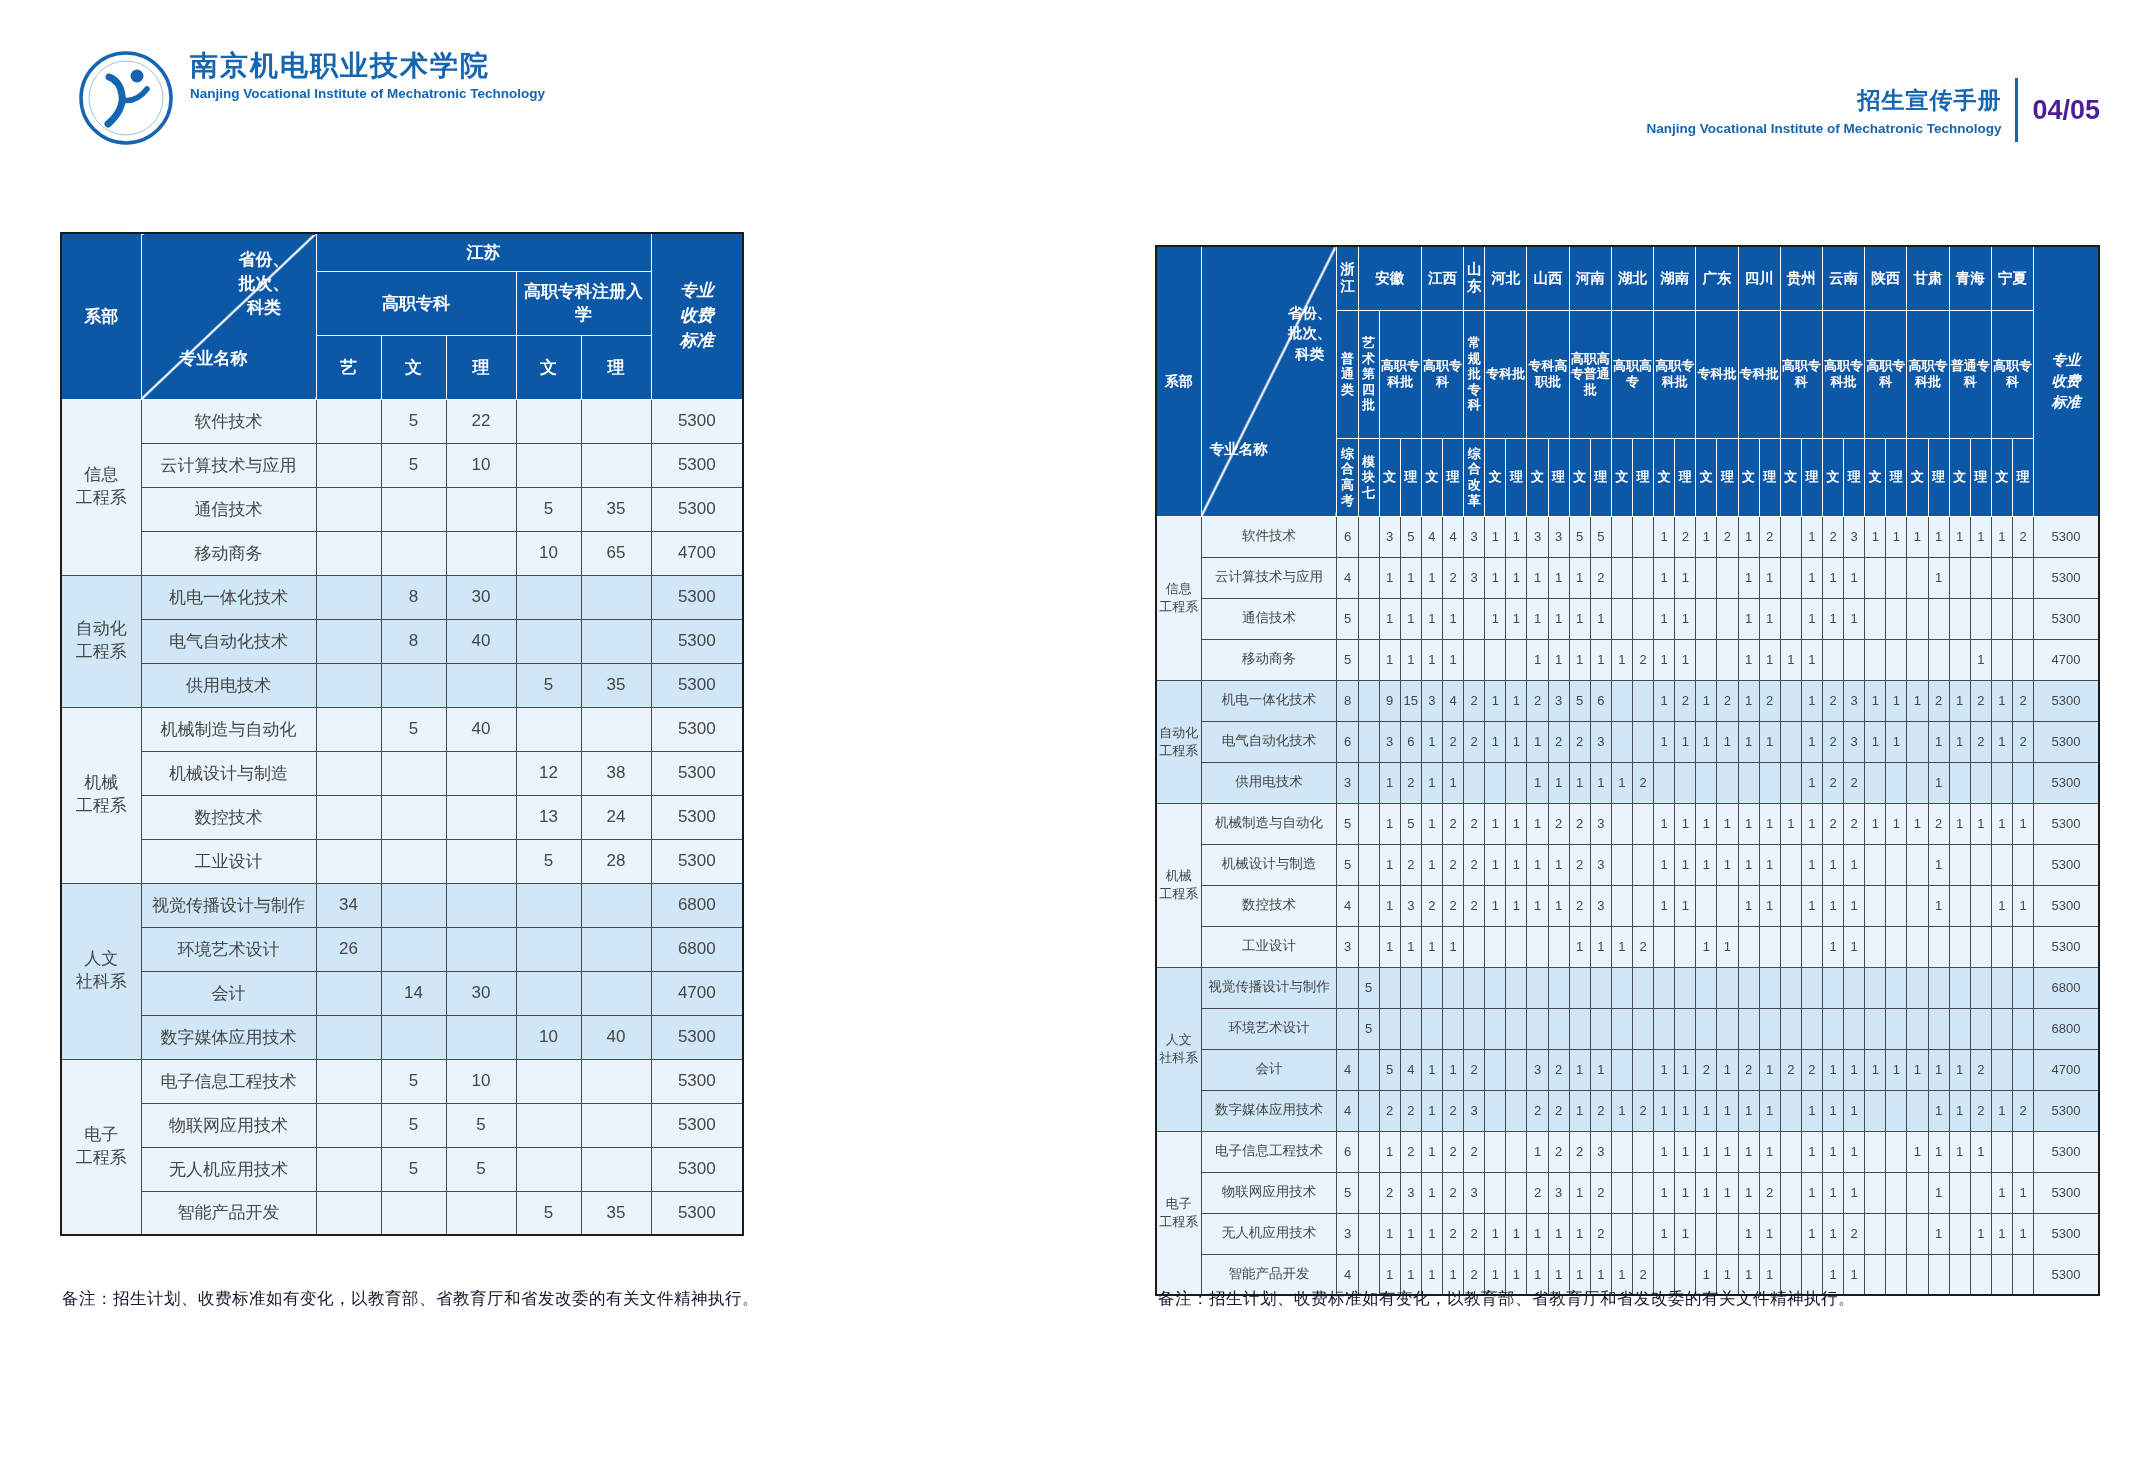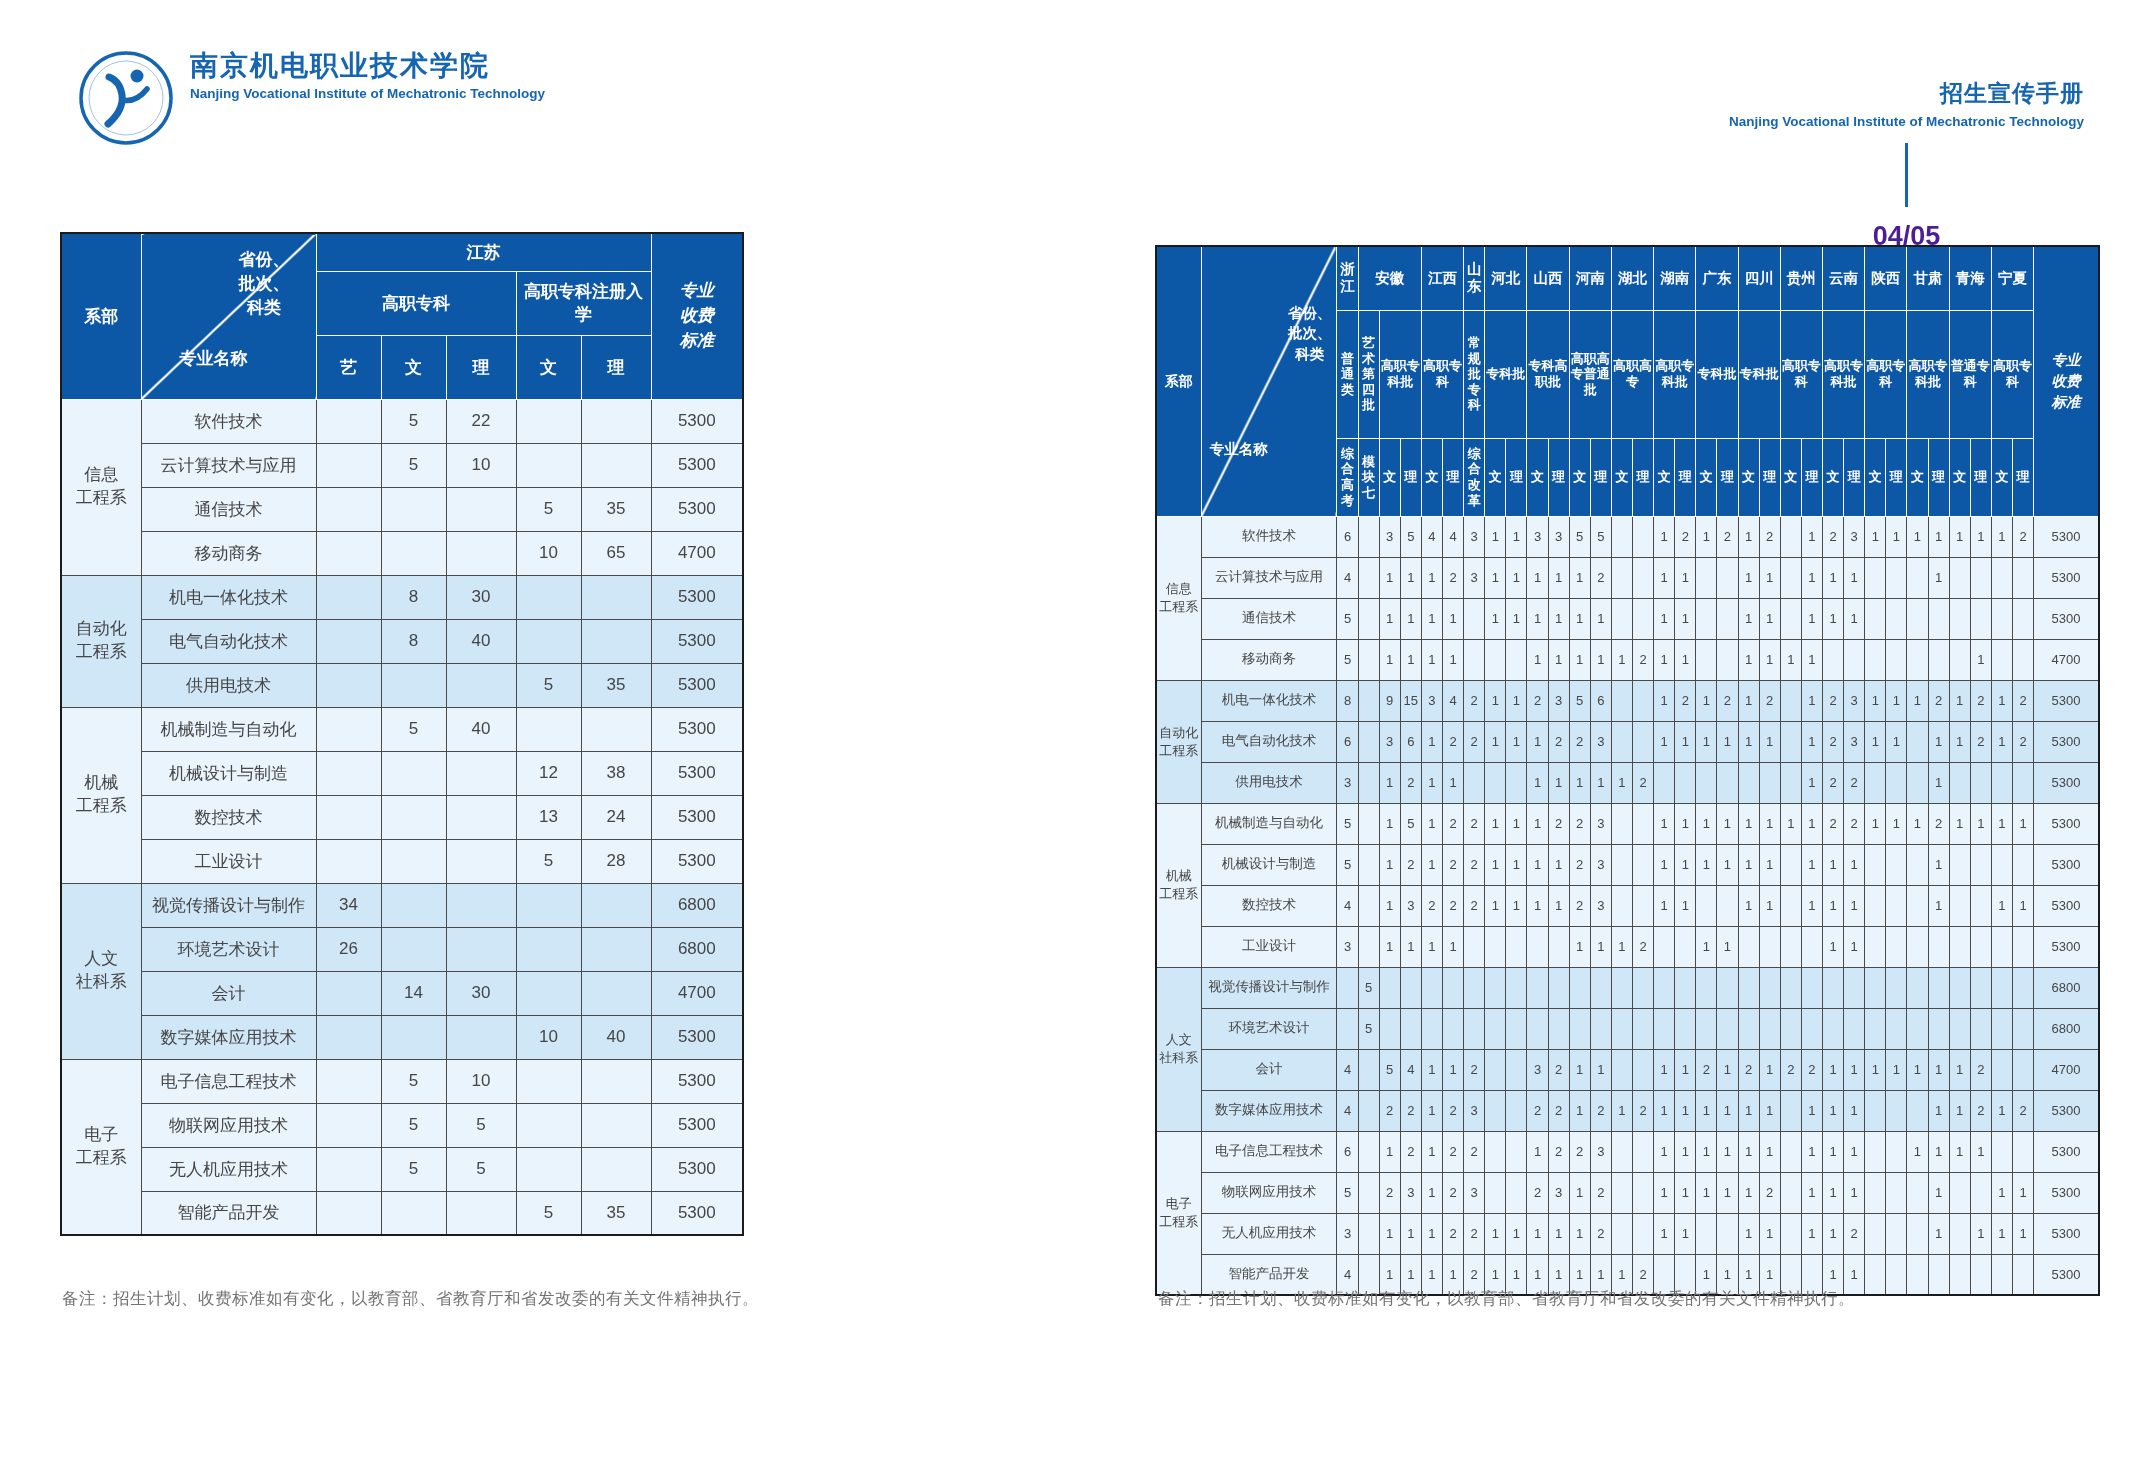--- a/index.html
+++ b/index.html
@@ -4,21 +4,21 @@
 <style>
   html,body{margin:0;padding:0;background:#fff;}
   body{width:2150px;height:1459px;font-family:"Liberation Sans","DejaVu Sans",sans-serif;-webkit-font-smoothing:antialiased;}
   .page{position:relative;width:2150px;height:1459px;background:#ffffff;overflow:hidden;}
 
   
   .brand{position:absolute;left:78px;top:50px;display:flex;gap:16px;}
   .brand .logo{width:96px;height:96px;flex:0 0 auto;}
   .brand .bt-cn{font-size:28px;font-weight:bold;color:#1565b0;letter-spacing:2px;line-height:1.15;}
   .brand .bt-en{font-size:13.5px;font-weight:bold;color:#1565b0;margin-top:4px;}
-  .tr-block{position:absolute;right:66px;top:78px;display:flex;align-items:center;gap:14px;flex-direction:column;}
+  .tr-block{position:absolute;right:50px;top:78px;display:flex;align-items:center;gap:14px;}
   .tr-text{text-align:right;color:#1565b0;}
   .tr-cn{font-size:23px;font-weight:bold;letter-spacing:1px;}
   .tr-en{font-size:13.5px;font-weight:bold;margin-top:5px;}
   .tr-divider{width:3px;height:64px;background:#1565b0;}
   .tr-page{font-size:27px;font-weight:bold;color:#4c1d95;}
 
   
   .sec-title{position:absolute;top:112px;text-align:center;font-size:37px;font-weight:bold;color:#1565b0;letter-spacing:1px;}
   .sec-title.left{left:60px;width:682px;}
   .sec-title.right{left:1155px;width:945px;}
@@ -51,21 +51,21 @@
   .tbl-right .prov{height:64px;font-size:14.5px;}
   .tbl-right .batch{height:128px;font-size:13px;}
   .tbl-right .kelei{height:78px;font-size:13px;}
   .tbl-right tbody td{height:41px;font-size:13px;padding:1px 0;}
   .tbl-right td.major{font-size:13.5px;word-break:break-all;line-height:1.25;padding:1px 2px;}
   .tbl-right .corner .ct{top:56px;right:5px;text-align:center;}
   .tbl-right .corner .cb{bottom:56px;left:8px;}
   .tbl-right thead th.deptth{font-size:14px;}
 
   
-  .note{position:absolute;top:1288px;font-size:16.5px;color:#737373;letter-spacing:0.5px;}
+  .note{position:absolute;top:1288px;font-size:16.5px;color:#0f172a;letter-spacing:0.5px;}
   .note.left{left:62px;}
   .note.right{left:1158px;}
 </style>
 </head>
 <body>
 
 <div class="page">
 
   <div class="brand">
     <svg class="logo" viewBox="0 0 96 96">

